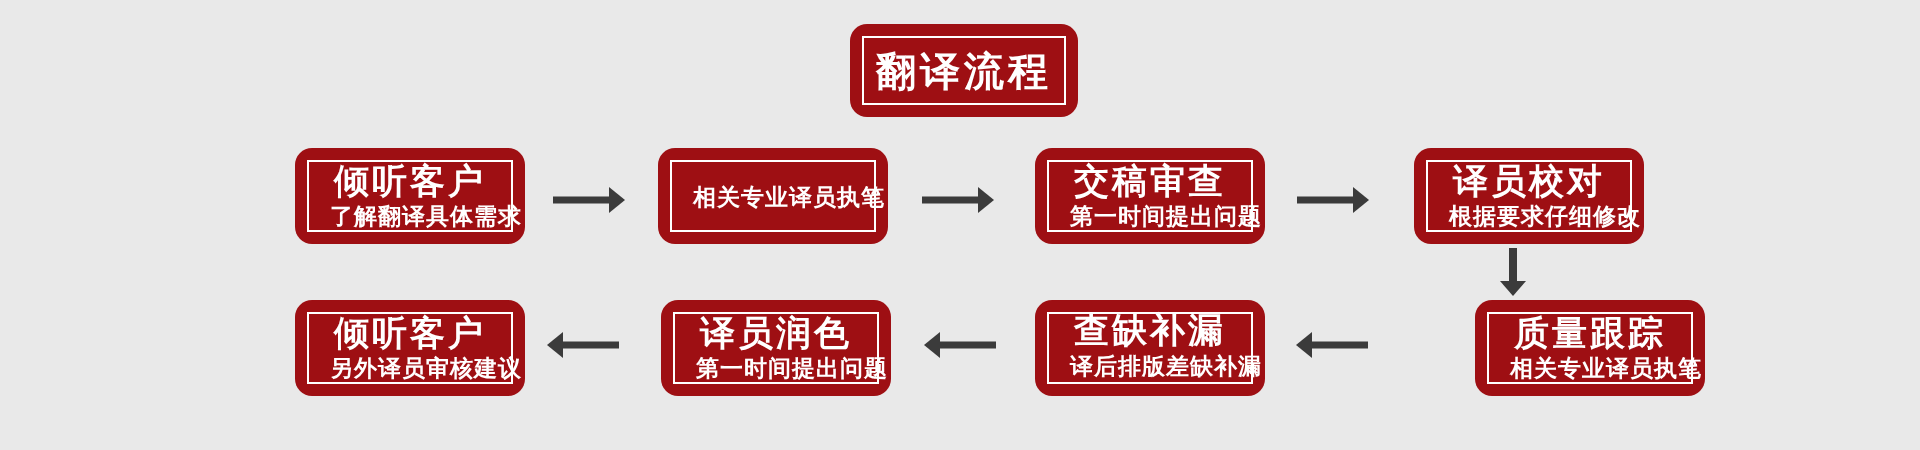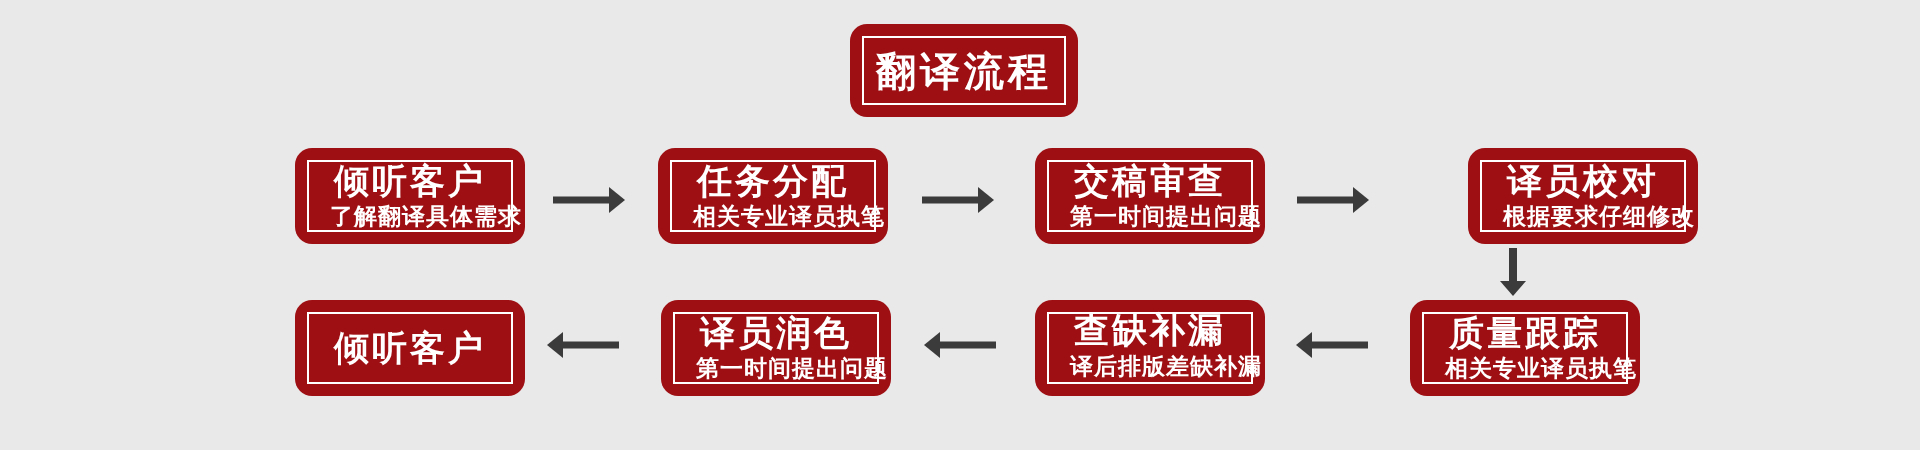--- a/index.html
+++ b/index.html
@@ -121,60 +121,60 @@
 
   <div class="plaque flow-box" style="left:295px; top:148px;">
     <div class="plaque-inner">
       <div class="flow-box-title">倾听客户</div>
       <div class="flow-box-subtitle">了解翻译具体需求</div>
     </div>
   </div>
 
   <div class="plaque flow-box" style="left:658px; top:148px;">
     <div class="plaque-inner">
-      <div class="flow-box-title">任务分配</div>
       <div class="flow-box-subtitle">相关专业译员执笔</div>
     </div>
   </div>
 
   <div class="plaque flow-box" style="left:1035px; top:148px;">
     <div class="plaque-inner">
       <div class="flow-box-title">交稿审查</div>
       <div class="flow-box-subtitle">第一时间提出问题</div>
     </div>
   </div>
 
-  <div class="plaque flow-box" style="left:1468px; top:148px;">
+  <div class="plaque flow-box" style="left:1414px; top:148px;">
     <div class="plaque-inner">
       <div class="flow-box-title">译员校对</div>
       <div class="flow-box-subtitle">根据要求仔细修改</div>
     </div>
   </div>
 
   <div class="plaque flow-box" style="left:295px; top:300px;">
     <div class="plaque-inner">
       <div class="flow-box-title">倾听客户</div>
+      <div class="flow-box-subtitle">另外译员审核建议</div>
     </div>
   </div>
 
   <div class="plaque flow-box" style="left:661px; top:300px;">
     <div class="plaque-inner">
       <div class="flow-box-title">译员润色</div>
       <div class="flow-box-subtitle">第一时间提出问题</div>
     </div>
   </div>
 
   <div class="plaque flow-box" style="left:1035px; top:300px;font-family:Liberation Mono, monospace;">
     <div class="plaque-inner">
       <div class="flow-box-title">查缺补漏</div>
       <div class="flow-box-subtitle">译后排版差缺补漏</div>
     </div>
   </div>
 
-  <div class="plaque flow-box" style="left:1410px; top:300px;">
+  <div class="plaque flow-box" style="left:1475px; top:300px;">
     <div class="plaque-inner">
       <div class="flow-box-title">质量跟踪</div>
       <div class="flow-box-subtitle">相关专业译员执笔</div>
     </div>
   </div>
 
   <div class="arrow arrow-right" style="left:553px; top:187px;"></div>
   <div class="arrow arrow-right" style="left:922px; top:187px;"></div>
   <div class="arrow arrow-right" style="left:1297px; top:187px;"></div>
 

